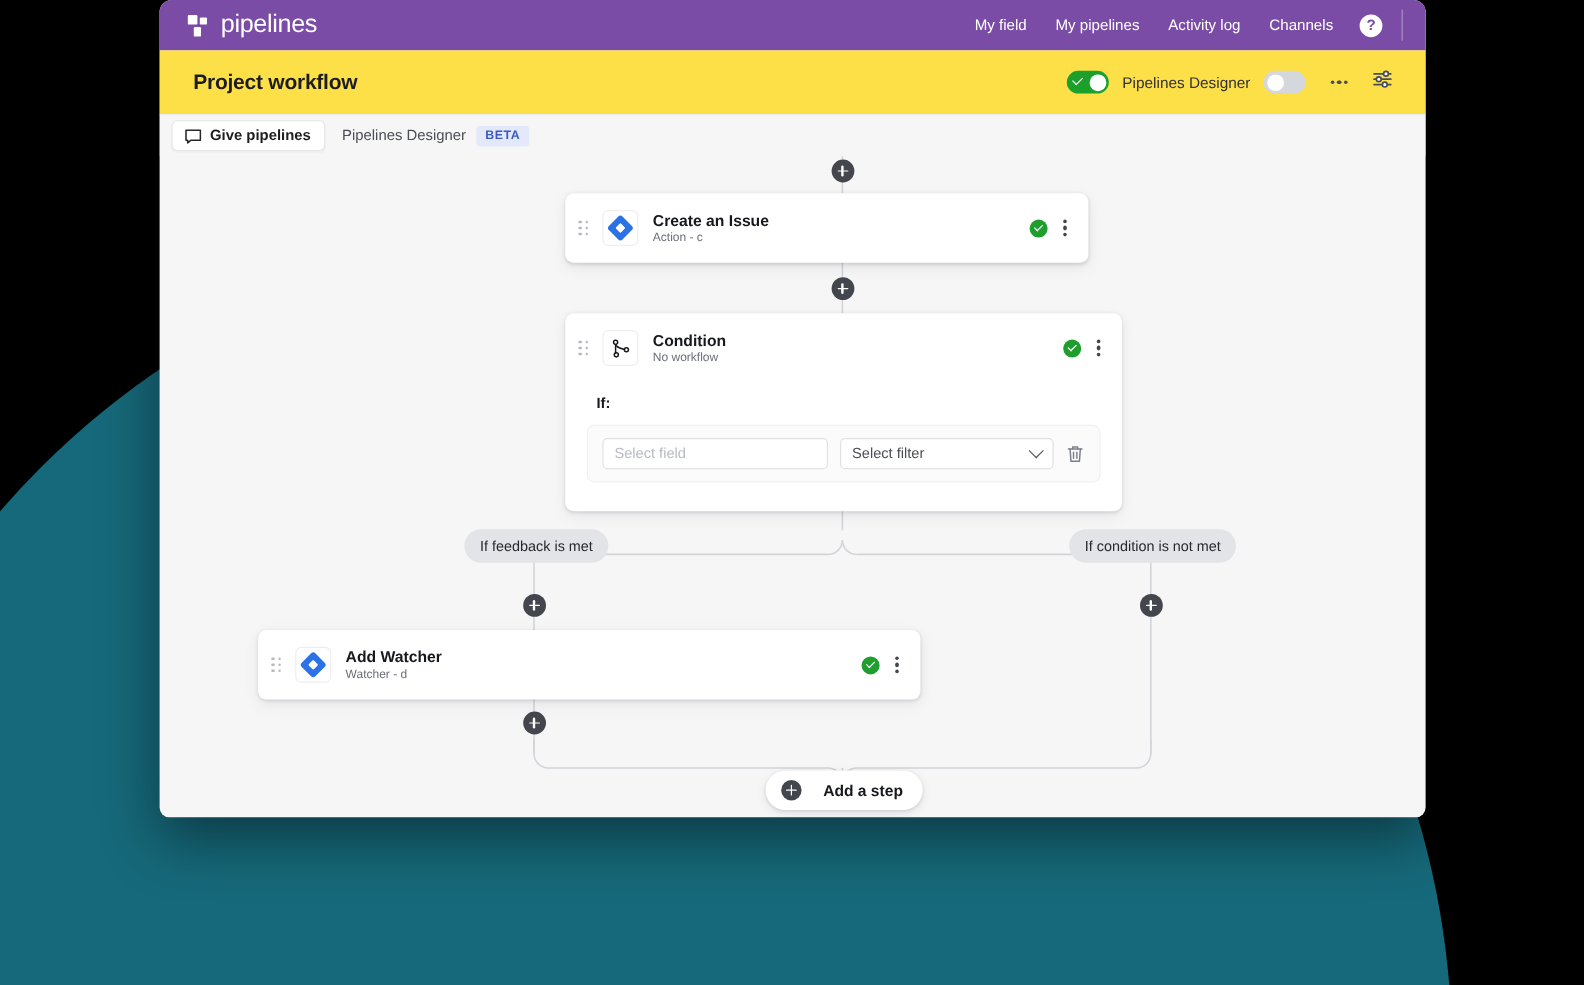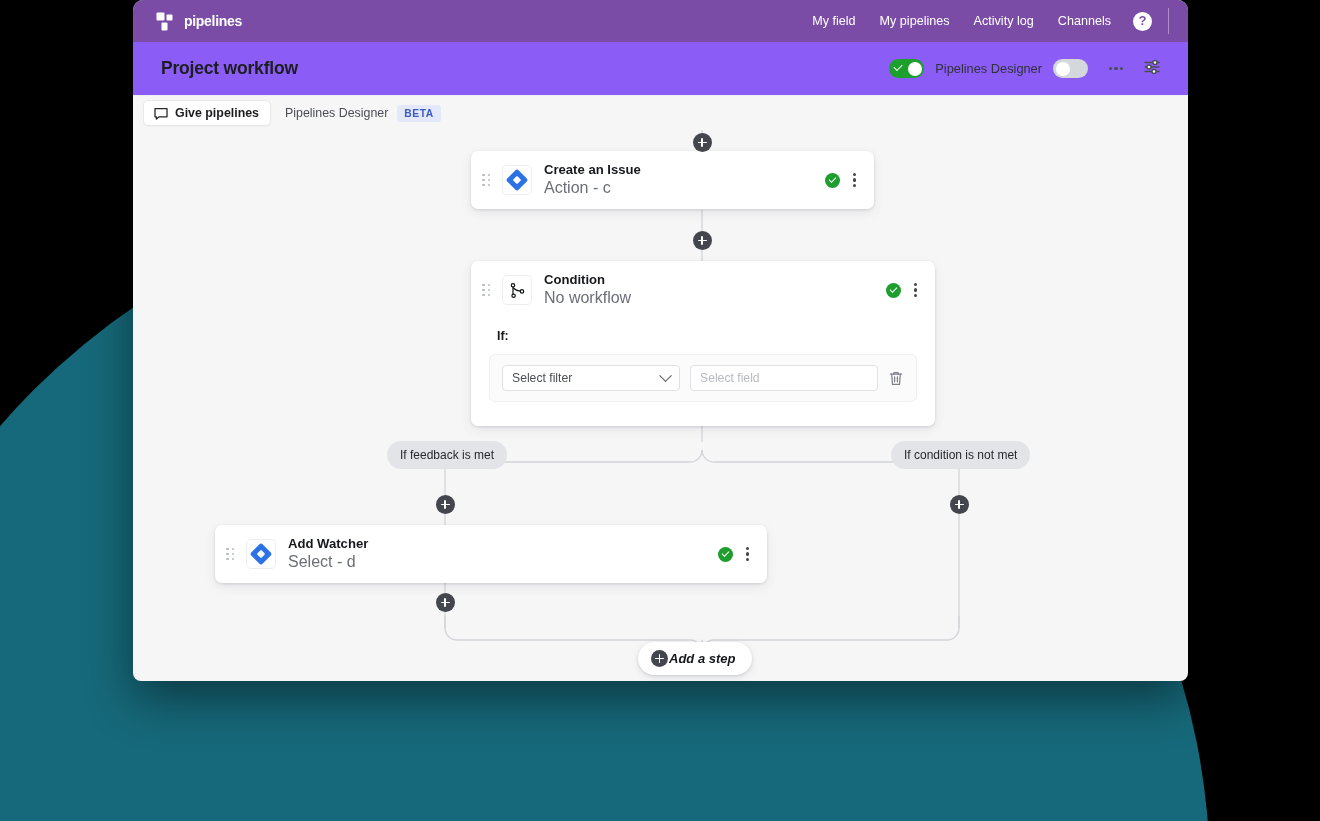--- a/index.html
+++ b/index.html
@@ -28,35 +28,35 @@
     z-index:2;
   }
   
   .topbar{
     height:42px;background:#7b4ca6;display:flex;align-items:center;
     padding:0 0 0 23px;box-sizing:border-box;
   }
   .brand{display:flex;align-items:center;gap:9px;}
   .brand-logo{width:19px;height:19px;position:relative;flex:0 0 auto;}
   .brand-name{
-    color:#fff;font-size:14px;font-weight:700;letter-spacing:-.3px;
+    color:#fff;font-size:21px;font-weight:400;letter-spacing:-.3px;
   }
   .topnav{margin-left:auto;display:flex;align-items:center;gap:0;padding-right:15px;}
   .topnav a{
     color:#fff;font-size:12.6px;text-decoration:none;padding:0 12px;white-space:nowrap;
   }
   .help-btn{
     width:19px;height:19px;border-radius:50%;background:#fff;color:#7b4ca6;
     font-size:12.5px;font-weight:700;display:flex;align-items:center;justify-content:center;
     margin-left:10px;margin-right:16px;cursor:pointer;
   }
   .topnav-sep{width:1px;height:26px;background:rgba(255,255,255,.38);margin-right:4px;}
   
   .toolbar{
-    height:54px;background:#8b5cf6;display:flex;align-items:center;
+    height:54px;background:#fde047;display:flex;align-items:center;
     padding:0 22px 0 28px;box-sizing:border-box;border-bottom:1px solid #eceef0;
   }
   .page-title{font-size:17.5px;font-weight:700;color:#1d1d20;letter-spacing:-.2px;}
   .toolbar-right{margin-left:auto;display:flex;align-items:center;gap:0;}
   .toggle{
     width:35px;height:19px;border-radius:11px;position:relative;flex:0 0 auto;cursor:pointer;
   }
   .toggle.on{background:#1ca02c;}
   .toggle.off{background:#d4d7dc;}
   .toggle .knob{
@@ -112,21 +112,21 @@
   }
   .jira-diamond{
     width:16px;height:16px;background:#2a72e5;transform:rotate(45deg);border-radius:2.5px;
     display:flex;align-items:center;justify-content:center;
   }
   .jira-diamond::after{
     content:"";width:6px;height:6px;background:#fff;border-radius:1px;
   }
   .card-texts{display:flex;flex-direction:column;gap:2px;min-width:0;}
   .card-title{font-size:13.1px;font-weight:700;color:#16181d;line-height:1.15;}
-  .card-sub{font-size:16px;color:#6b6e78;line-height:1.15;}
+  .card-sub{font-size:10px;color:#6b6e78;line-height:1.15;}
   .card-right{margin-left:auto;display:flex;align-items:center;gap:8px;}
   .status-ok{
     width:15px;height:15px;border-radius:50%;background:#1f9d2e;position:relative;flex:0 0 auto;
   }
   .status-ok::after{
     content:"";position:absolute;left:3.6px;top:4.2px;width:6px;height:3px;
     border-left:1.6px solid #fff;border-bottom:1.6px solid #fff;transform:rotate(-45deg);
   }
   .dots-v{display:flex;flex-direction:column;gap:2.6px;padding:4px 5px;cursor:pointer;}
   .dots-v i{width:3.1px;height:3.1px;border-radius:50%;background:#44464e;display:block;}
@@ -153,24 +153,23 @@
   }
   .plus::before{content:"";position:absolute;width:9px;height:1.8px;background:#fff;border-radius:1px;}
   .plus::after{content:"";position:absolute;width:1.8px;height:9px;background:#fff;border-radius:1px;}
   
   .branch-pill{
     position:absolute;background:#e3e4e7;color:#26282e;font-size:12px;
     padding:7px 13px;border-radius:14px;white-space:nowrap;z-index:3;
   }
   
   .add-step{
-    position:absolute;display:flex;align-items:center;gap:1px;background:#fff;
+    position:absolute;display:flex;align-items:center;gap:18px;background:#fff;
     border-radius:17px;padding:8px 17px 8px 13px;cursor:pointer;z-index:4;
     box-shadow:0 1px 3px rgba(16,20,35,.13),0 3px 9px rgba(16,20,35,.08);
-    font-style:italic;
   }
   .add-step .pl{
     width:17px;height:17px;border-radius:50%;background:#44464e;position:relative;flex:0 0 auto;
   }
   .add-step .pl::before{content:"";position:absolute;left:4px;top:7.6px;width:9px;height:1.8px;background:#fff;border-radius:1px;}
   .add-step .pl::after{content:"";position:absolute;left:7.6px;top:4px;width:1.8px;height:9px;background:#fff;border-radius:1px;}
   .add-step span{font-size:13px;font-weight:700;color:#16181d;}
 </style>
 </head>
 <body>
@@ -270,21 +269,21 @@
         <path d="M312 498 v0"></path>
         <path d="M312 486 v12 a12 12 0 0 0 12 12 H556 a12 12 0 0 1 13 12"></path>
         <path d="M826 486 v12 a12 12 0 0 1 -12 12 H582 a12 12 0 0 0 -13 12"></path>
 
         <line x1="569" y1="510" x2="569" y2="514"></line>
       </g>
     </svg>
 
     <div class="plus" style="left:559.5px;top:3px;"></div>
 
-    <div class="card" style="left:338px;top:21px;width:403px;height:58px;">
+    <div class="card" style="left:338px;top:31px;width:436px;height:58px;">
       <div class="card-head" style="height:58px;">
         <div class="grip">
             <i></i>
             <i></i>
             <i></i>
             <i></i>
             <i></i>
             <i></i>
           </div>
         <div class="app-icon">
@@ -336,25 +335,25 @@
               <i></i>
               <i></i>
               <i></i>
             </div>
         </div>
       </div>
 
       <div class="cond-body">
         <div class="if-label">If:</div>
         <div class="filter-row">
+          <div class="sel field">Select field</div>
           <div class="sel filter">
             <span>Select filter</span>
             <span class="chev"></span>
           </div>
-          <div class="sel field">Select field</div>
           <span class="trash">
             <svg width="16" height="17" viewBox="0 0 16 17" fill="none" stroke="#7e818a" stroke-width="1.25" stroke-linecap="round">
               <path d="M2.4 4.2h11.2"></path>
               <path d="M6 4.2V2.6h4v1.6"></path>
               <path d="M3.7 4.2l.8 10.2h7l.8-10.2"></path>
               <path d="M6.6 6.8v5M9.4 6.8v5"></path>
             </svg>
           </span>
         </div>
       </div>
@@ -374,21 +373,21 @@
             <i></i>
             <i></i>
             <i></i>
             <i></i>
           </div>
         <div class="app-icon">
           <span class="jira-diamond"></span>
         </div>
         <div class="card-texts">
           <div class="card-title">Add Watcher</div>
-          <div class="card-sub">Select - d</div>
+          <div class="card-sub">Watcher - d</div>
         </div>
         <div class="card-right">
           <div class="status-ok"></div>
           <div class="dots-v">
               <i></i>
               <i></i>
               <i></i>
             </div>
         </div>
       </div>

